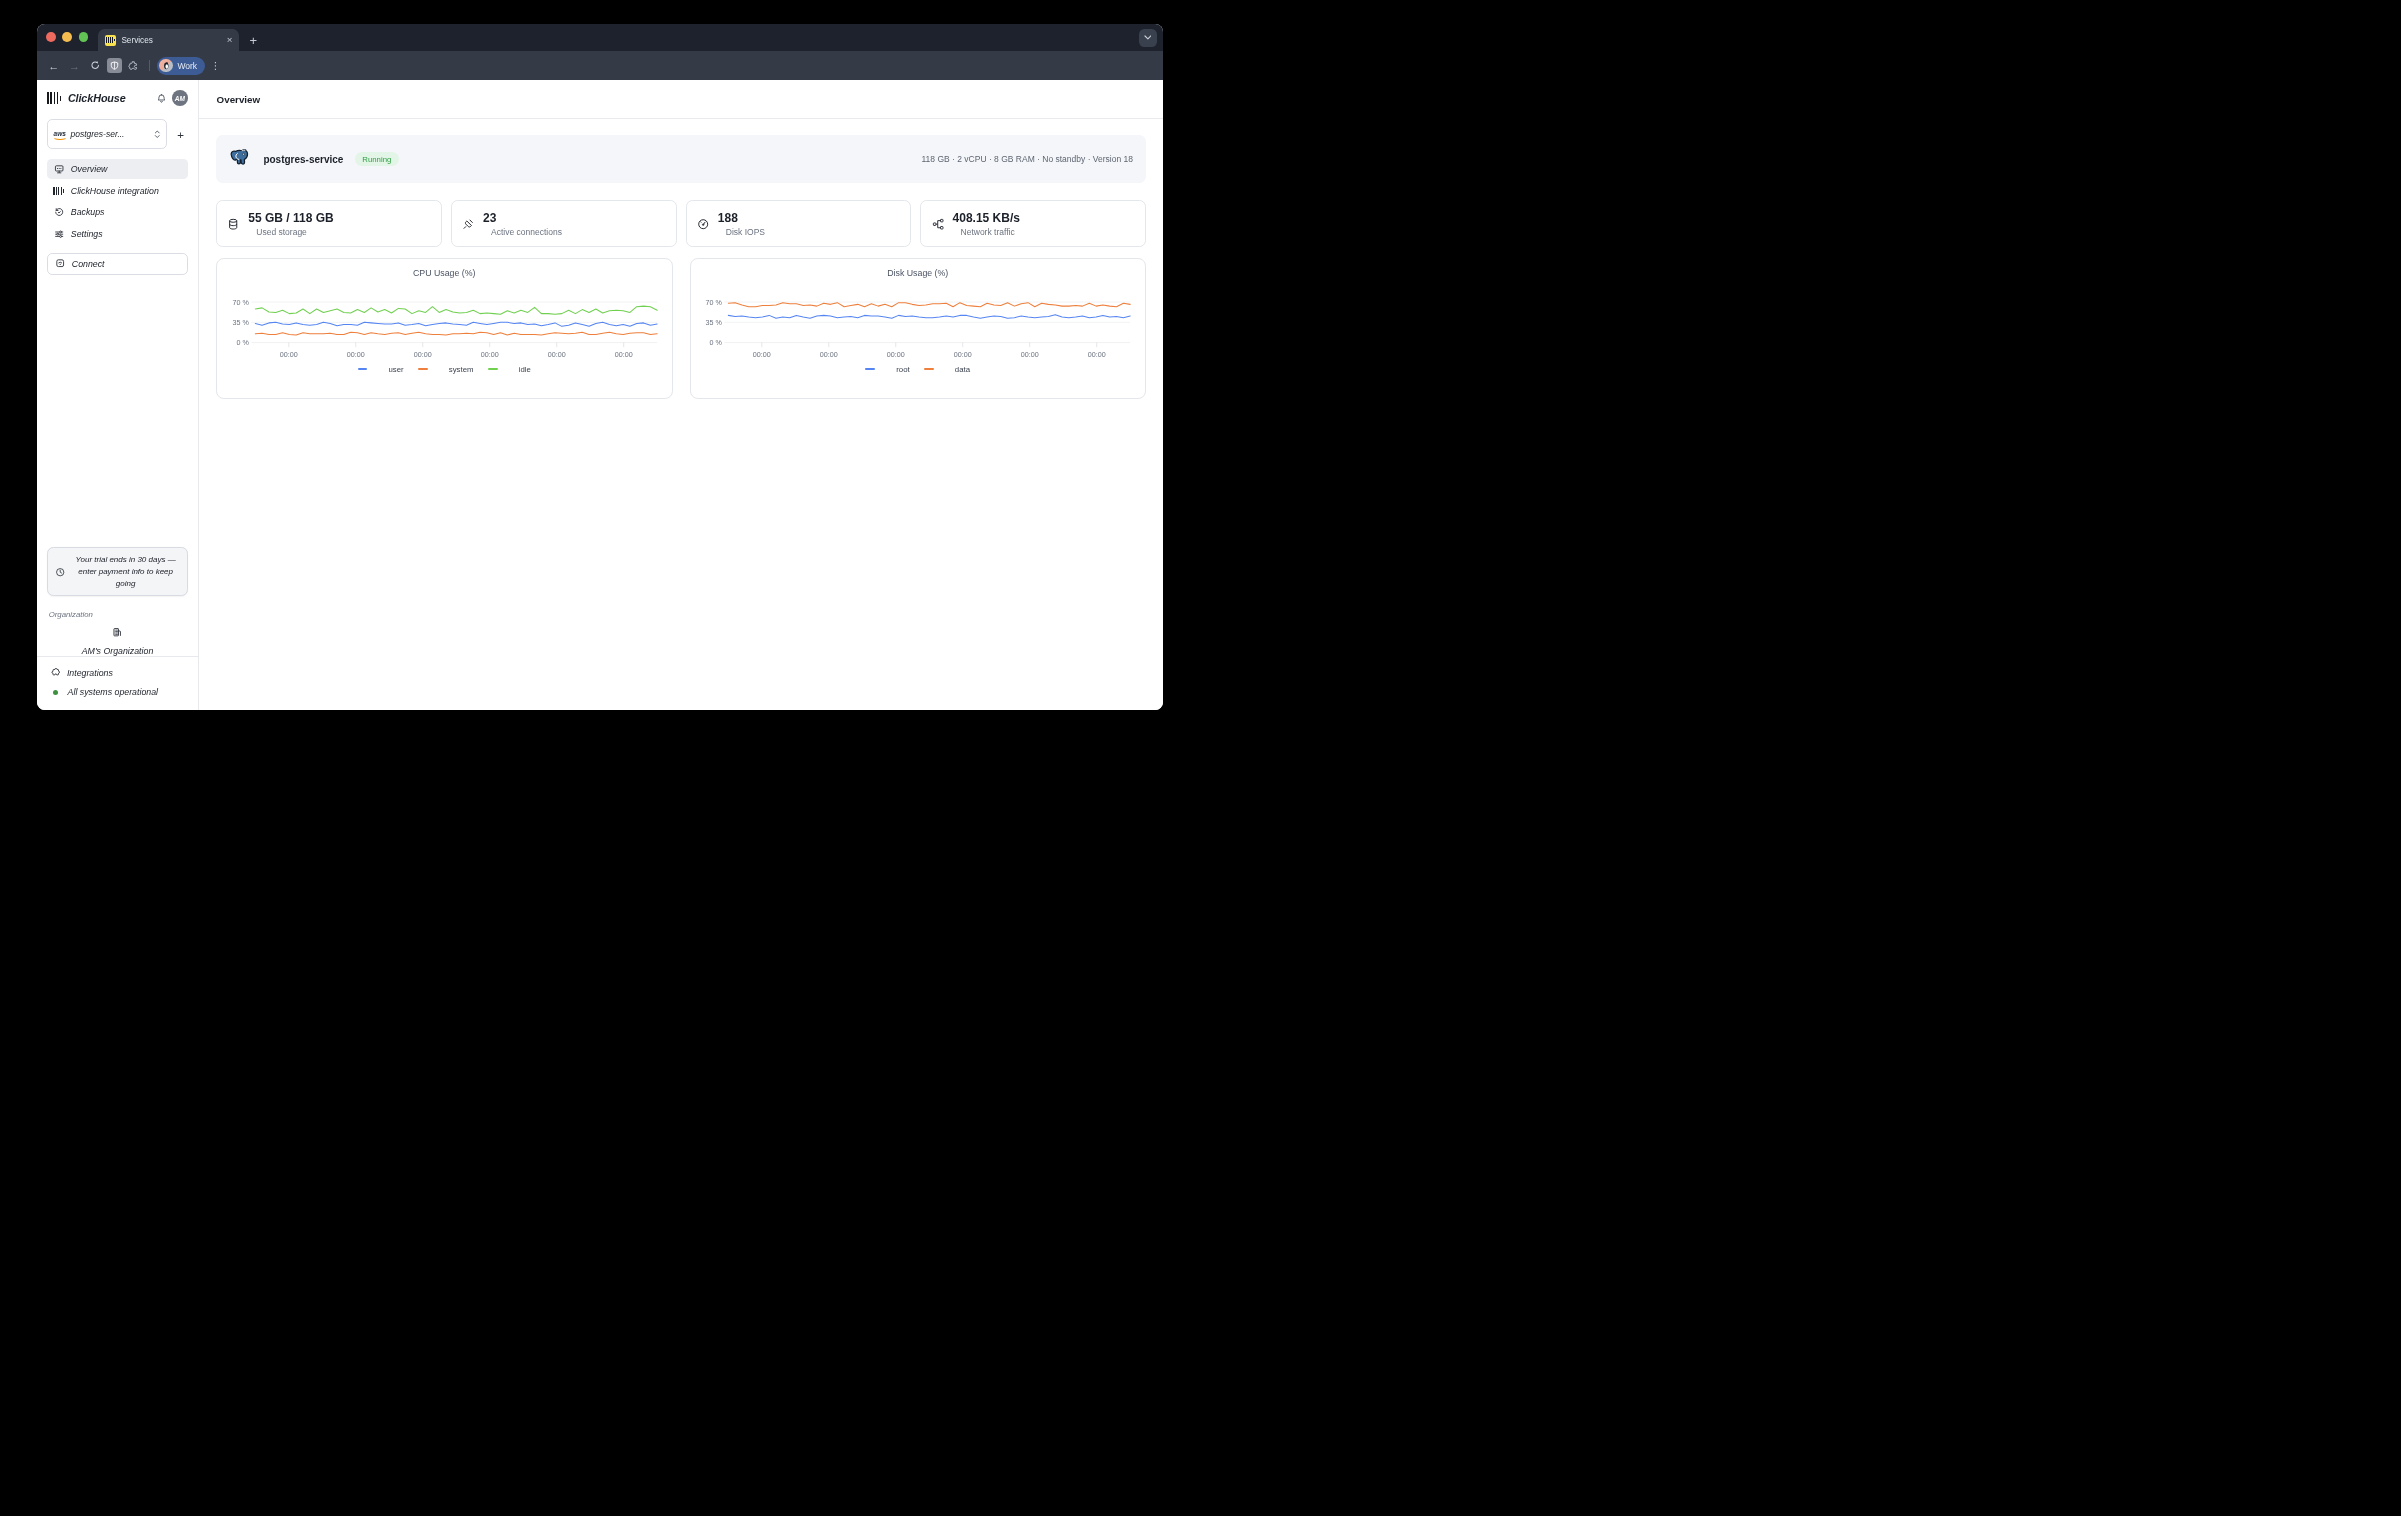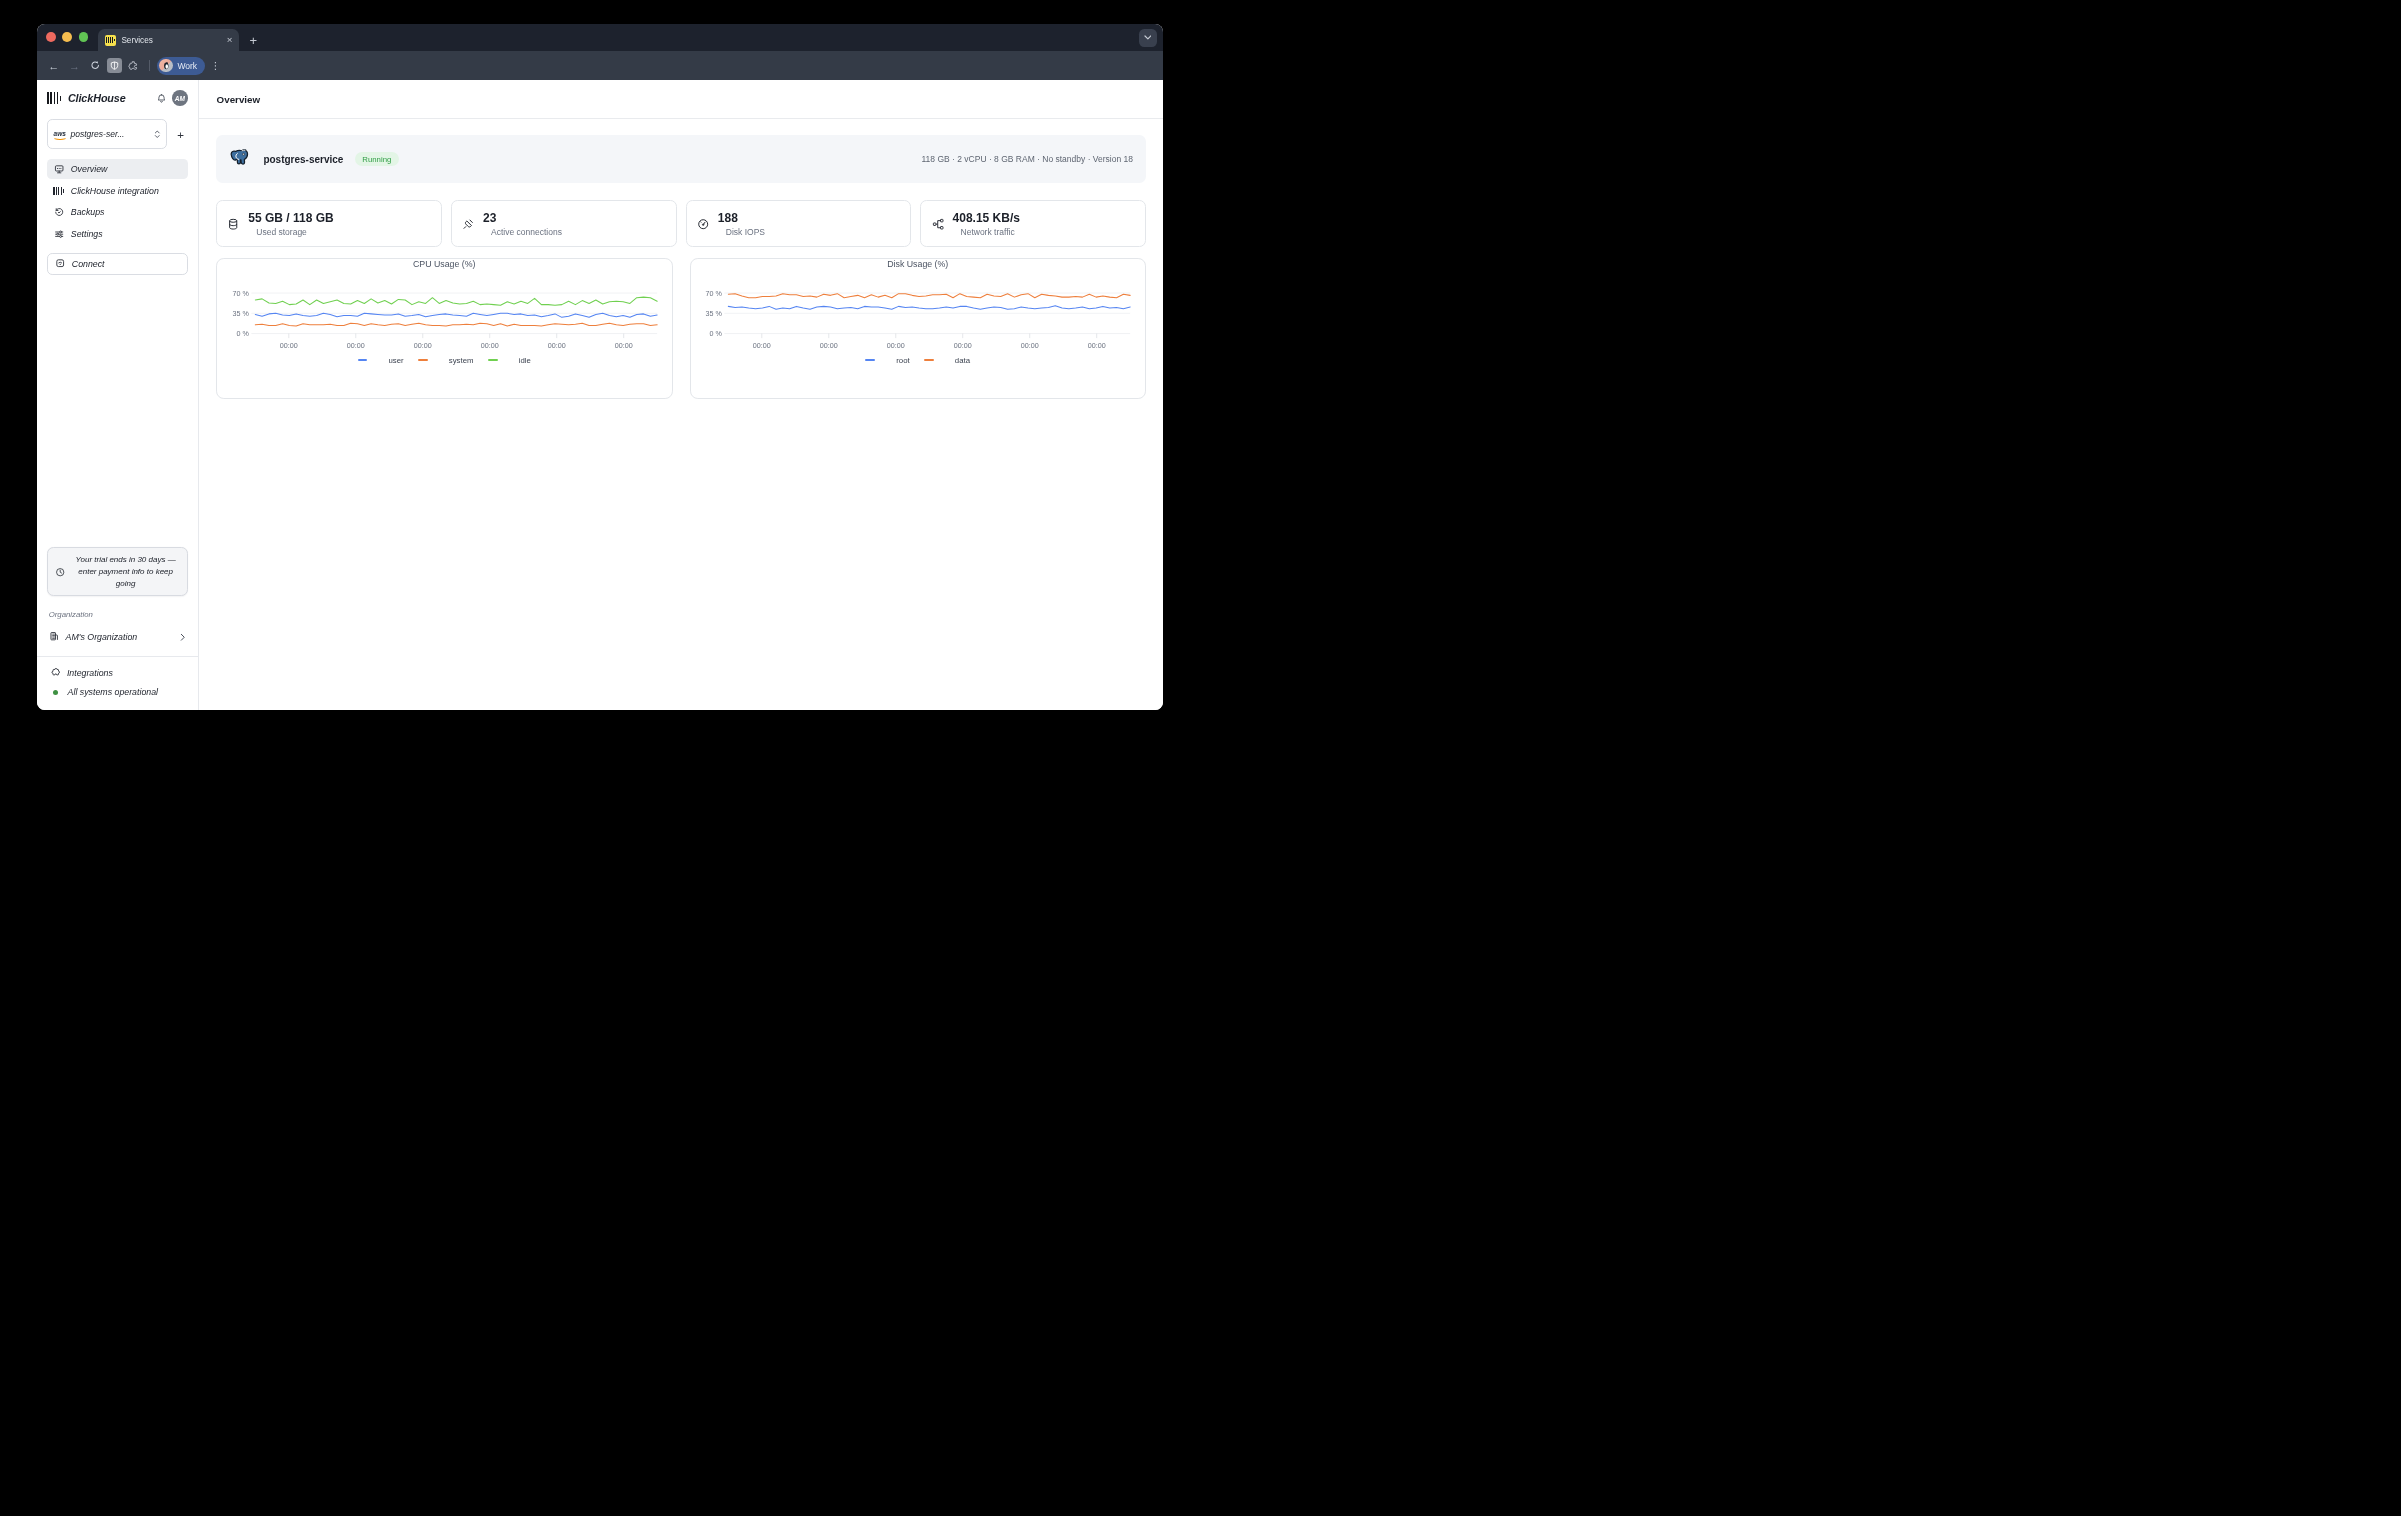--- a/index.html
+++ b/index.html
@@ -80,21 +80,21 @@
   .connect-btn { margin-top:9px; height:22px; border:0.7px solid #dadde3; border-radius:5.2px; display:flex;
                  align-items:center; gap:6.5px; padding:0 6.5px; font-size:8.8px; color:#22262f; background:#fff; }
 
   .sb-spacer { flex:1; }
 
   .trial-box { border:0.7px solid #d8dbe1; background:#f4f5f7; border-radius:6.5px; padding:5.9px 6.5px;
                display:flex; align-items:center; gap:5.9px; box-shadow:0 0.7px 1.3px rgba(20,24,33,.05); }
   .trial-text { font-size:8px; line-height:1.45; color:#20242d; text-align:center; flex:1; }
 
   .org-label { margin-top:14.4px; font-size:7.8px; color:#6d7380; padding-left:1.3px; }
-  .org-row { margin-top:7.8px; height:19.6px; display:flex; align-items:center; gap:6.5px; padding:0 1.3px; font-size:8.8px; color:#22262f; }
+  .org-row { margin-top:7.8px; height:19.6px; display:flex; align-items:center; gap:6.5px; padding:0 1.3px; font-size:8.8px; color:#22262f;flex-direction:column; }
   .org-row .grow { flex:1; }
 
   .sb-divider { height:0.7px; background:#e7e9ed; margin:9px -10.4px 6.5px; }
   .foot-row { height:19.6px; display:flex; align-items:center; gap:6.5px; padding:0 2.6px; font-size:8.8px; color:#22262f; }
   .dot-green { width:5.2px; height:5.2px; border-radius:50%; background:#3f9142; margin:0 2.6px 0 3.3px; }
 
   
   .main { flex:1; display:flex; flex-direction:column; min-width:0; }
   .main-header { height:39px; border-bottom:0.7px solid #e9ebee; display:flex; align-items:center; padding:0 17.6px; }
   .main-title { font-size:9.8px; font-weight:700; color:#1c2029; }
@@ -110,21 +110,21 @@
   .stat-icon { color:#20242d; display:flex; }
   .stat-value { font-size:12px; font-weight:700; color:#1c2029; }
   .stat-label { font-size:8.5px; color:#6b7280; margin-top:2.6px;margin-left:8px; }
 
   .ru-row { margin-top:19.6px; display:flex; align-items:center; gap:11px; }
   .ru-title { font-size:9.8px; font-weight:700; color:#1c2029; }
   .range-select { height:19px; border:0.7px solid #dadde3; border-radius:4.6px; background:#fff; display:flex;
                   align-items:center; gap:11.7px; padding:0 6.5px; font-size:8.5px; color:#23272f; }
 
   .charts-row { margin-top:11px; display:flex; gap:17px; }
-  .chart-card { flex:1; border:0.7px solid #e3e6ea; border-radius:7.8px; height:141px; background:#fff; }
+  .chart-card { flex:1; border:0.7px solid #e3e6ea; border-radius:7.8px; height:141px; background:#fff; padding-top:9px; }
   .chart-title { text-align:center; font-size:8.8px; color:#4b5362; }
   .chart-svg { display:block; margin:2.6px auto 0; }
   .legend { display:flex; justify-content:center; gap:14.4px; margin-top:3.9px; }
   .legend-item { display:flex; align-items:center; gap:21px; font-size:7.8px; color:#3c4350; }
   .legend-dash { width:9.8px; height:1.6px; border-radius:1.3px; display:block; }
 </style>
 </head>
 <body>
 
 <div id="stage">

